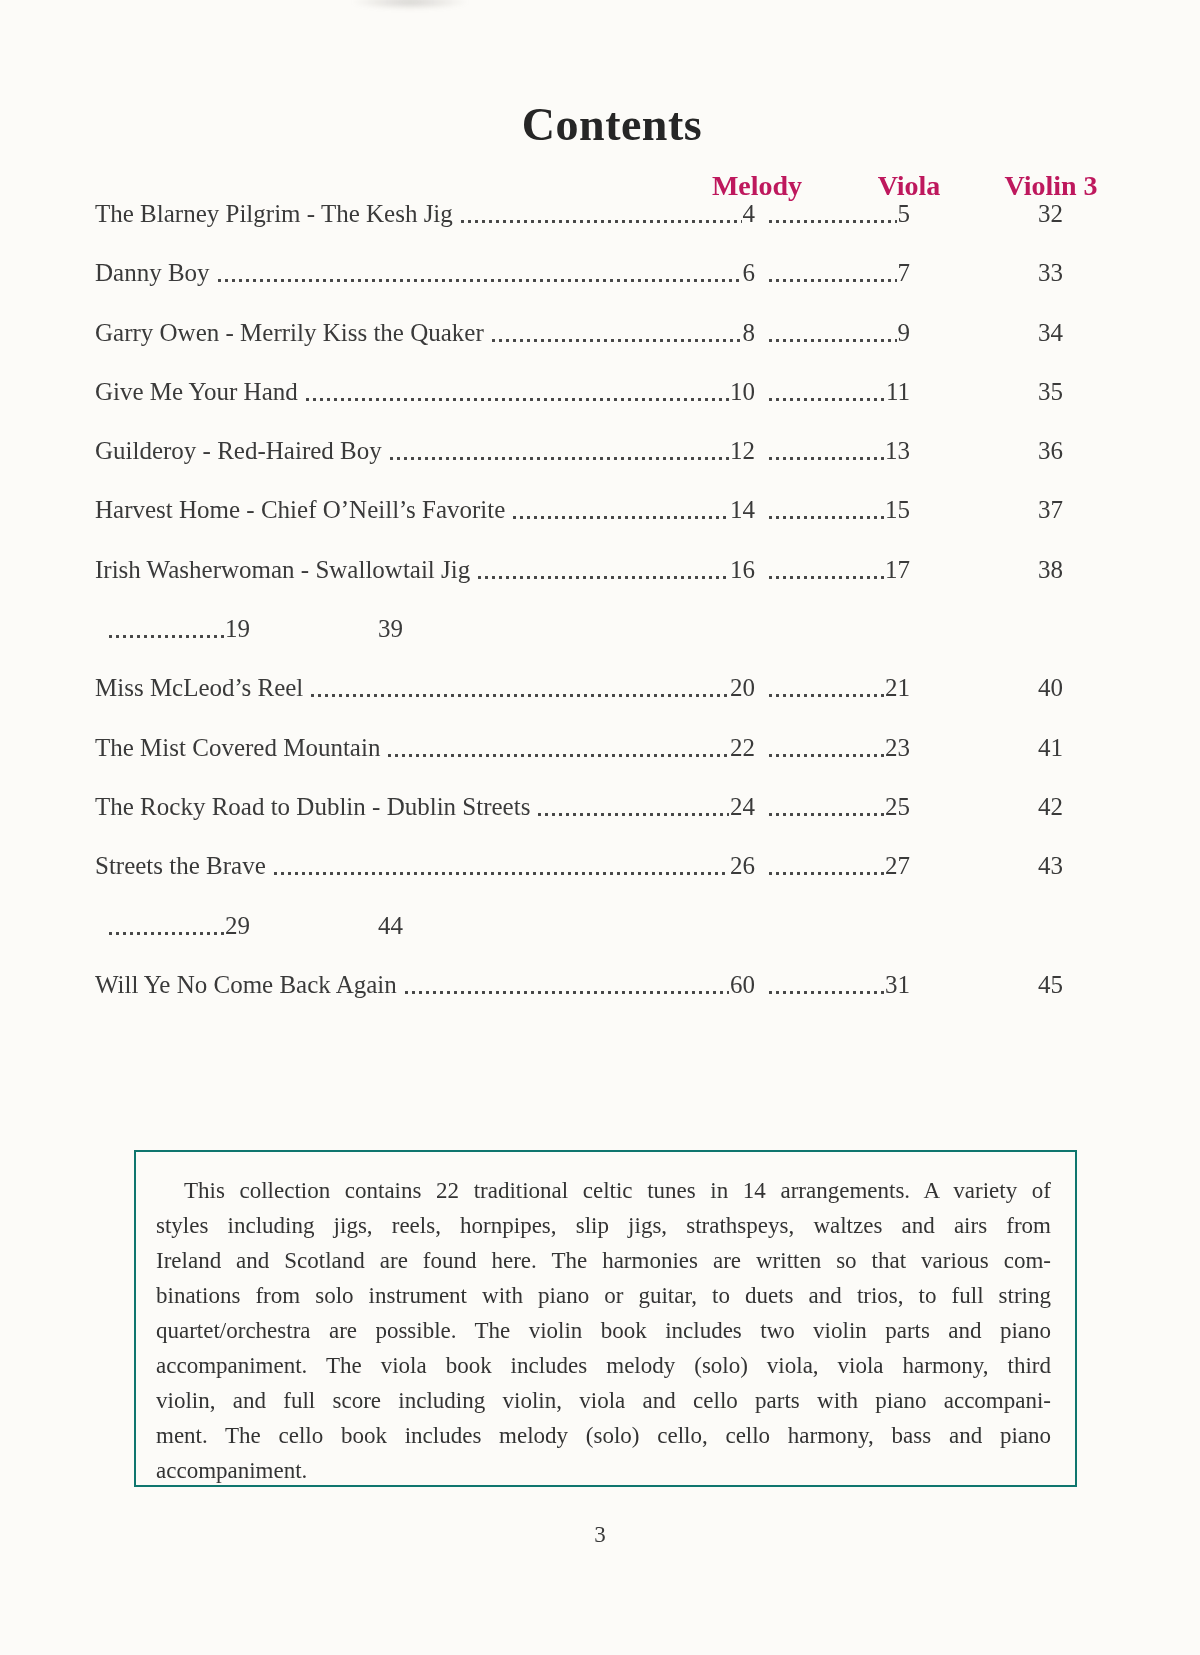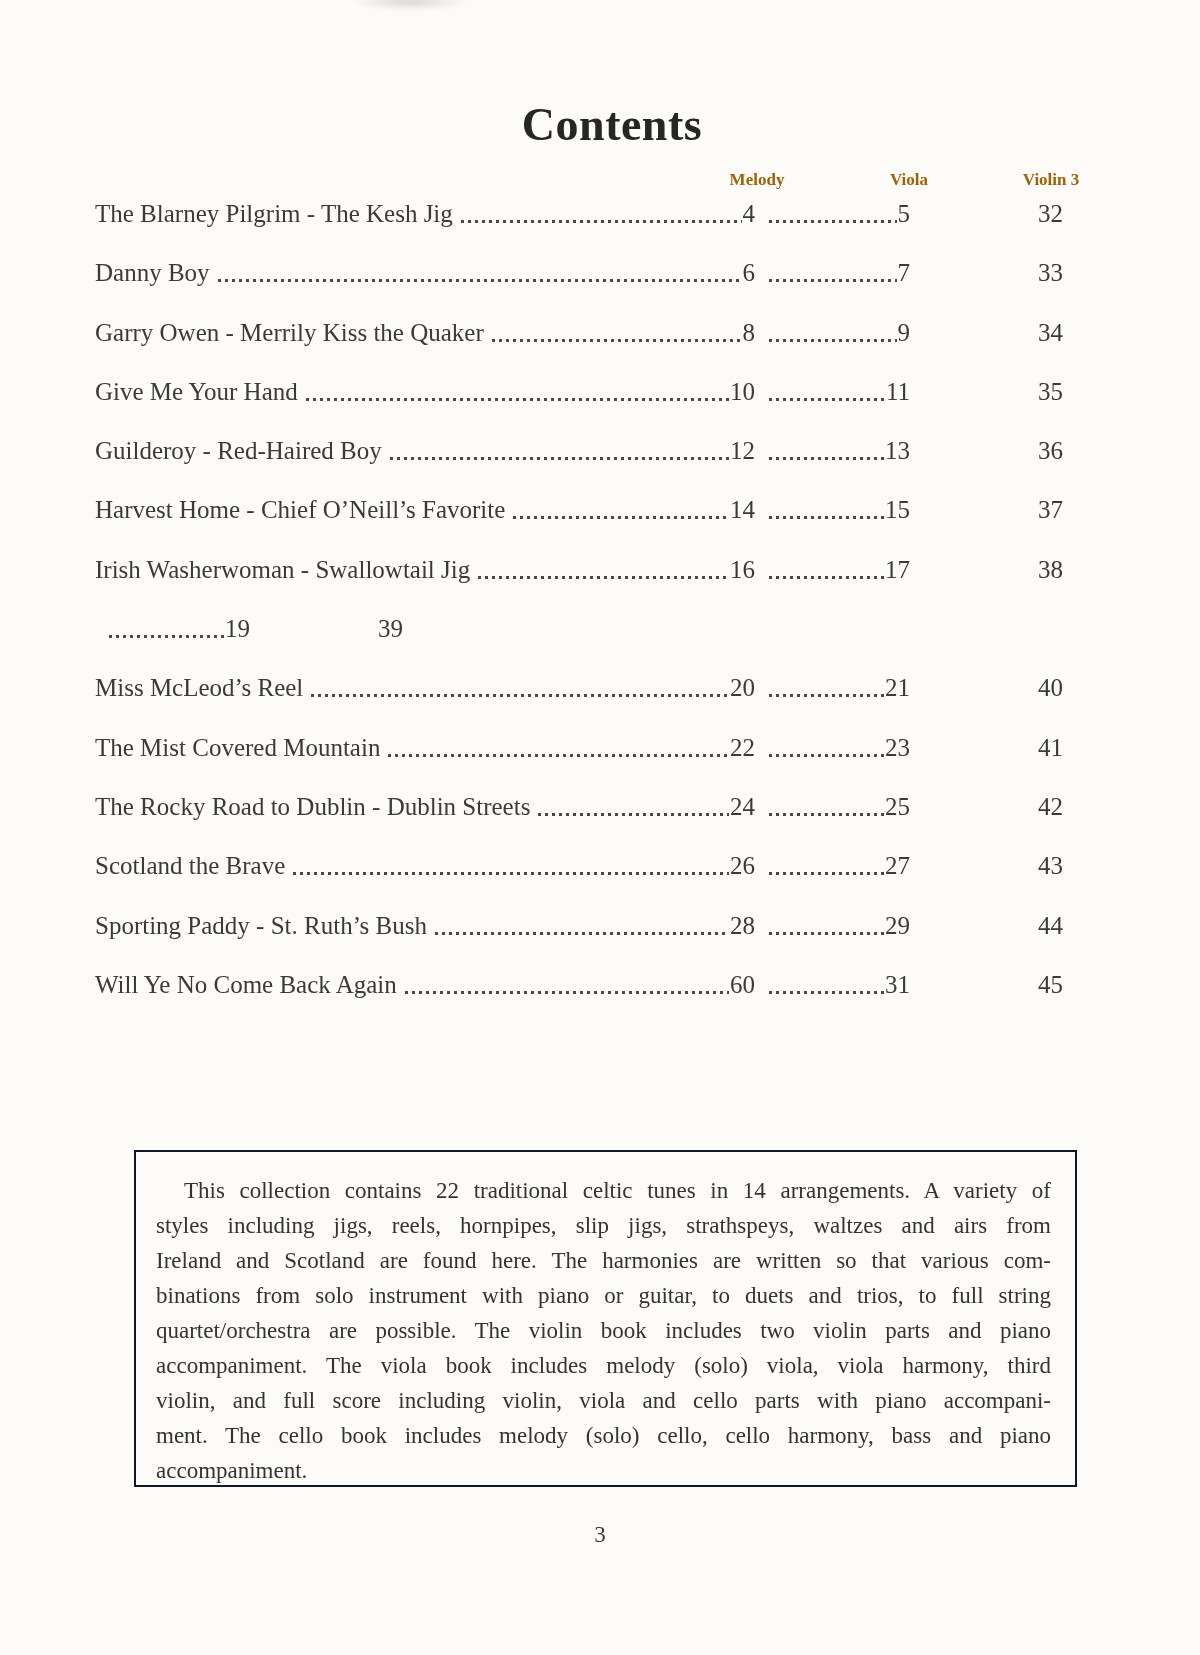--- a/index.html
+++ b/index.html
@@ -34,22 +34,22 @@
     font-size: 46px;
     font-weight: bold;
     color: #262626;
     letter-spacing: 0.5px;
   }
   .col-headers {
     position: absolute;
     top: 170px; left: 95px;
     width: 968px; height: 30px;
     font-weight: bold;
-    font-size: 17px;
-    color: #a16207;
+    font-size: 28px;
+    color: #be185d;
   }
   .ch { position: absolute; transform: translateX(-50%); white-space: nowrap; }
   .ch-melody  { left: 662px; }
   .ch-viola   { left: 814px; }
   .ch-violin3 { left: 956px; }
 
   .toc {
     position: absolute;
     top: 199px; left: 95px;
     width: 968px;
@@ -79,21 +79,21 @@
     background-repeat: repeat-x;
     background-position: left 0 bottom 5px;
   }
   .seg2 .lead, .seg3 .lead { margin-left: 0; }
 
   .desc-box {
     position: absolute;
     left: 134px; top: 1150px;
     width: 943px; height: 337px;
     box-sizing: border-box;
-    border: 2px solid #0f172a;
+    border: 2px solid #0f766e;
     padding: 21px 24px 0 20px;
     font-size: 23px;
     line-height: 35px;
     color: #333333;
   }
   .desc-line {
     text-align: justify;
     text-align-last: justify;
     -moz-text-align-last: justify;
     white-space: normal;
@@ -315,42 +315,37 @@
         </span>
         <span class="sp"></span>
         <span class="seg3">
           <span class="lead"></span>
           <span class="n">42</span>
         </span>
       </div>
 
       <div class="toc-row">
         <span class="seg1">
-          <span class="t">Scotland the Brave</span>
+          <span class="t">Streets the Brave</span>
           <span class="lead"></span>
           <span class="n">26</span>
         </span>
         <span class="sp"></span>
         <span class="seg2">
           <span class="lead"></span>
           <span class="n">27</span>
         </span>
         <span class="sp"></span>
         <span class="seg3">
           <span class="lead"></span>
           <span class="n">43</span>
         </span>
       </div>
 
       <div class="toc-row">
-        <span class="seg1">
-          <span class="t">Sporting Paddy - St. Ruth’s Bush</span>
-          <span class="lead"></span>
-          <span class="n">28</span>
-        </span>
         <span class="sp"></span>
         <span class="seg2">
           <span class="lead"></span>
           <span class="n">29</span>
         </span>
         <span class="sp"></span>
         <span class="seg3">
           <span class="lead"></span>
           <span class="n">44</span>
         </span>

